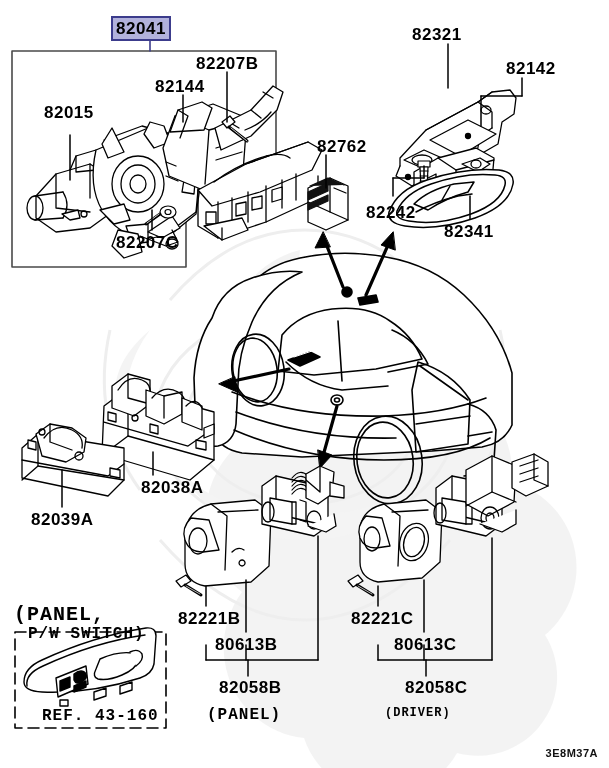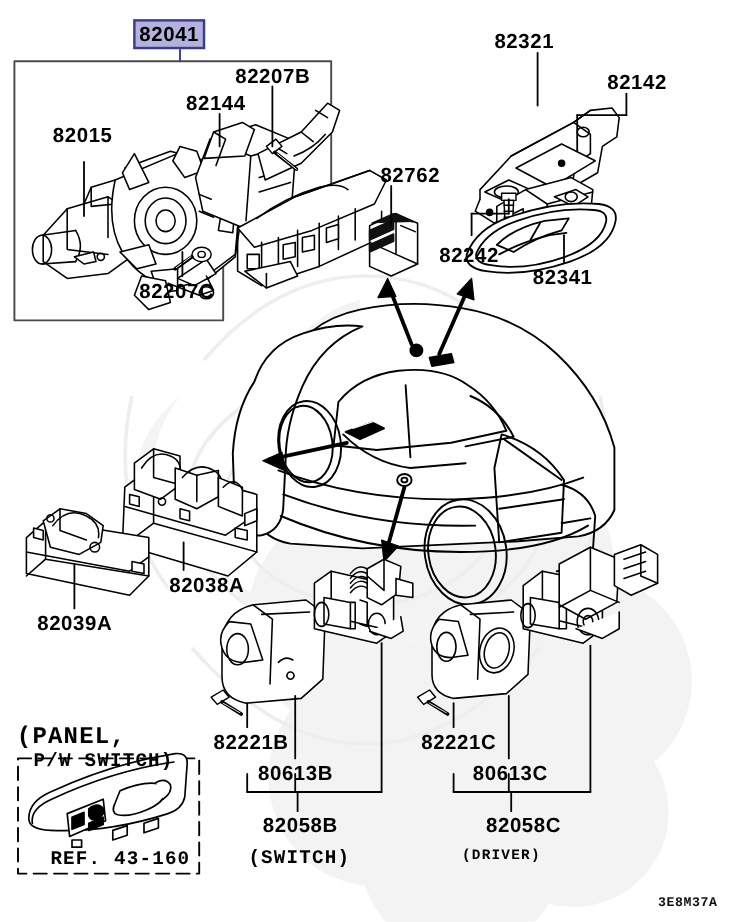--- a/index.html
+++ b/index.html
@@ -33,21 +33,21 @@
     background:#b2b2dc;
     border:2px solid #3c3c8c;
     box-sizing:border-box;
     display:flex;align-items:center;justify-content:center;
     font-family:"Liberation Sans","DejaVu Sans",sans-serif;
     font-weight:bold;font-size:17px;color:#000;
     letter-spacing:0.5px;
   }
   #sheetcode{
     position:absolute;right:11px;bottom:9px;
-    font-family:Liberation Mono, monospace;
+    font-family:Liberation Sans, sans-serif;
     font-weight:bold;font-size:11px;color:#111;letter-spacing:0.5px;
   }
 </style>
 </head>
 <body>
 
 <div id="sheet">
 
   <svg class="layer" viewBox="0 0 609 768" width="609" height="768">
     <g fill="#f2f2f2" stroke="none" opacity="1">
@@ -453,21 +453,21 @@
   <div class="lbl" style="left:444px;top:223px;">82341</div>
   <div class="lbl" style="left:141px;top:479px;">82038A</div>
   <div class="lbl" style="left:31px;top:511px;">82039A</div>
   <div class="lbl" style="left:178px;top:610px;">82221B</div>
   <div class="lbl" style="left:215px;top:636px;">80613B</div>
   <div class="lbl" style="left:219px;top:679px;">82058B</div>
   <div class="lbl" style="left:351px;top:610px;text-align:right;">82221C</div>
   <div class="lbl" style="left:394px;top:636px;">80613C</div>
   <div class="lbl" style="left:385px;top:679px;margin-left:20px;">82058C</div>
 
-  <div class="lbl mono" style="left:207px;top:707px;font-size:16px;">(SWITCH)</div>
+  <div class="lbl mono" style="left:207px;top:707px;font-size:16px;">(PANEL)</div>
   <div class="lbl mono" style="left:385px;top:707px;font-size:12px;">(DRIVER)</div>
 
   <div class="lbl mono" style="left:14px;top:605px;font-size:20px;">(PANEL,</div>
   <div class="lbl mono" style="left:28px;top:626px;font-size:16px;">P/W SWITCH)</div>
   <div class="lbl mono" style="left:42px;top:708px;font-size:16px;">REF. 43-160</div>
 
   <div id="sheetcode">3E8M37A</div>
 
 </div>
 

